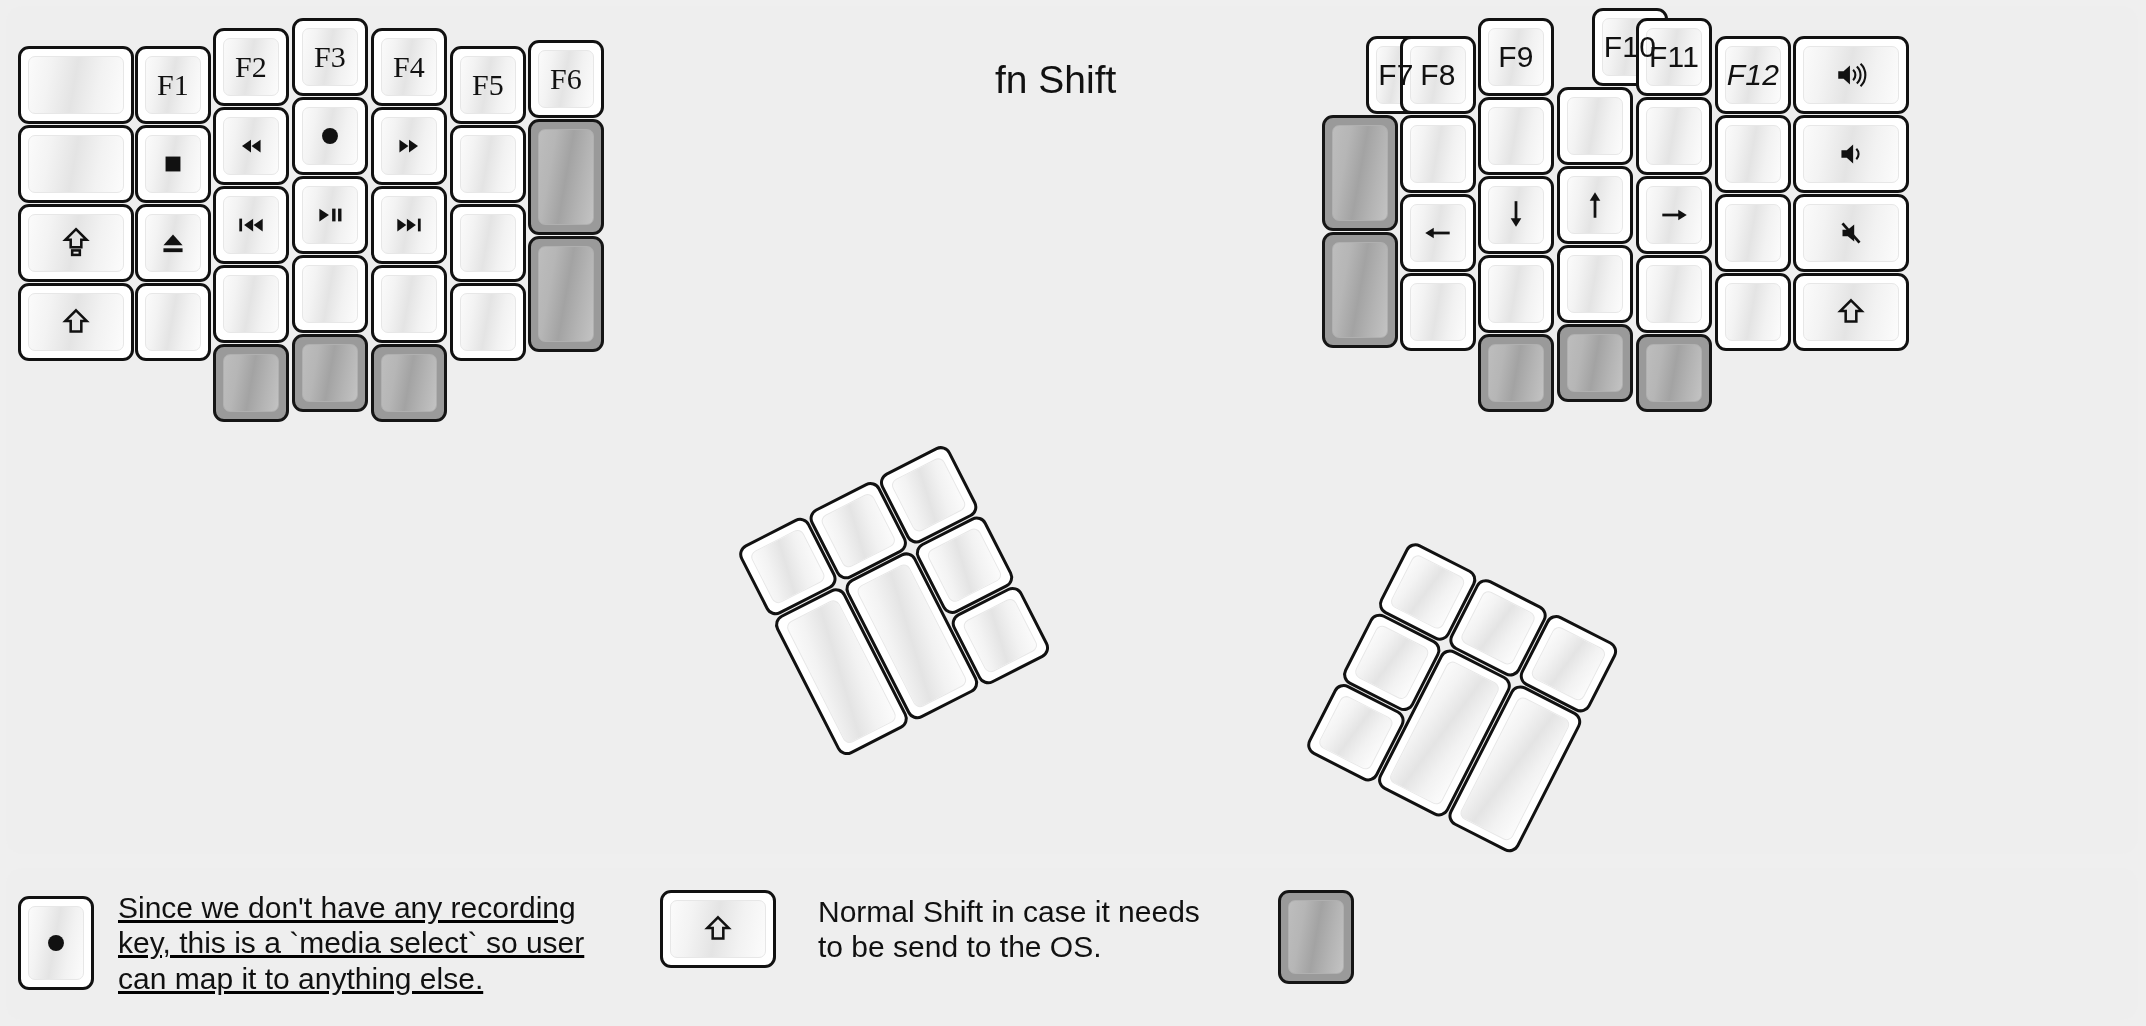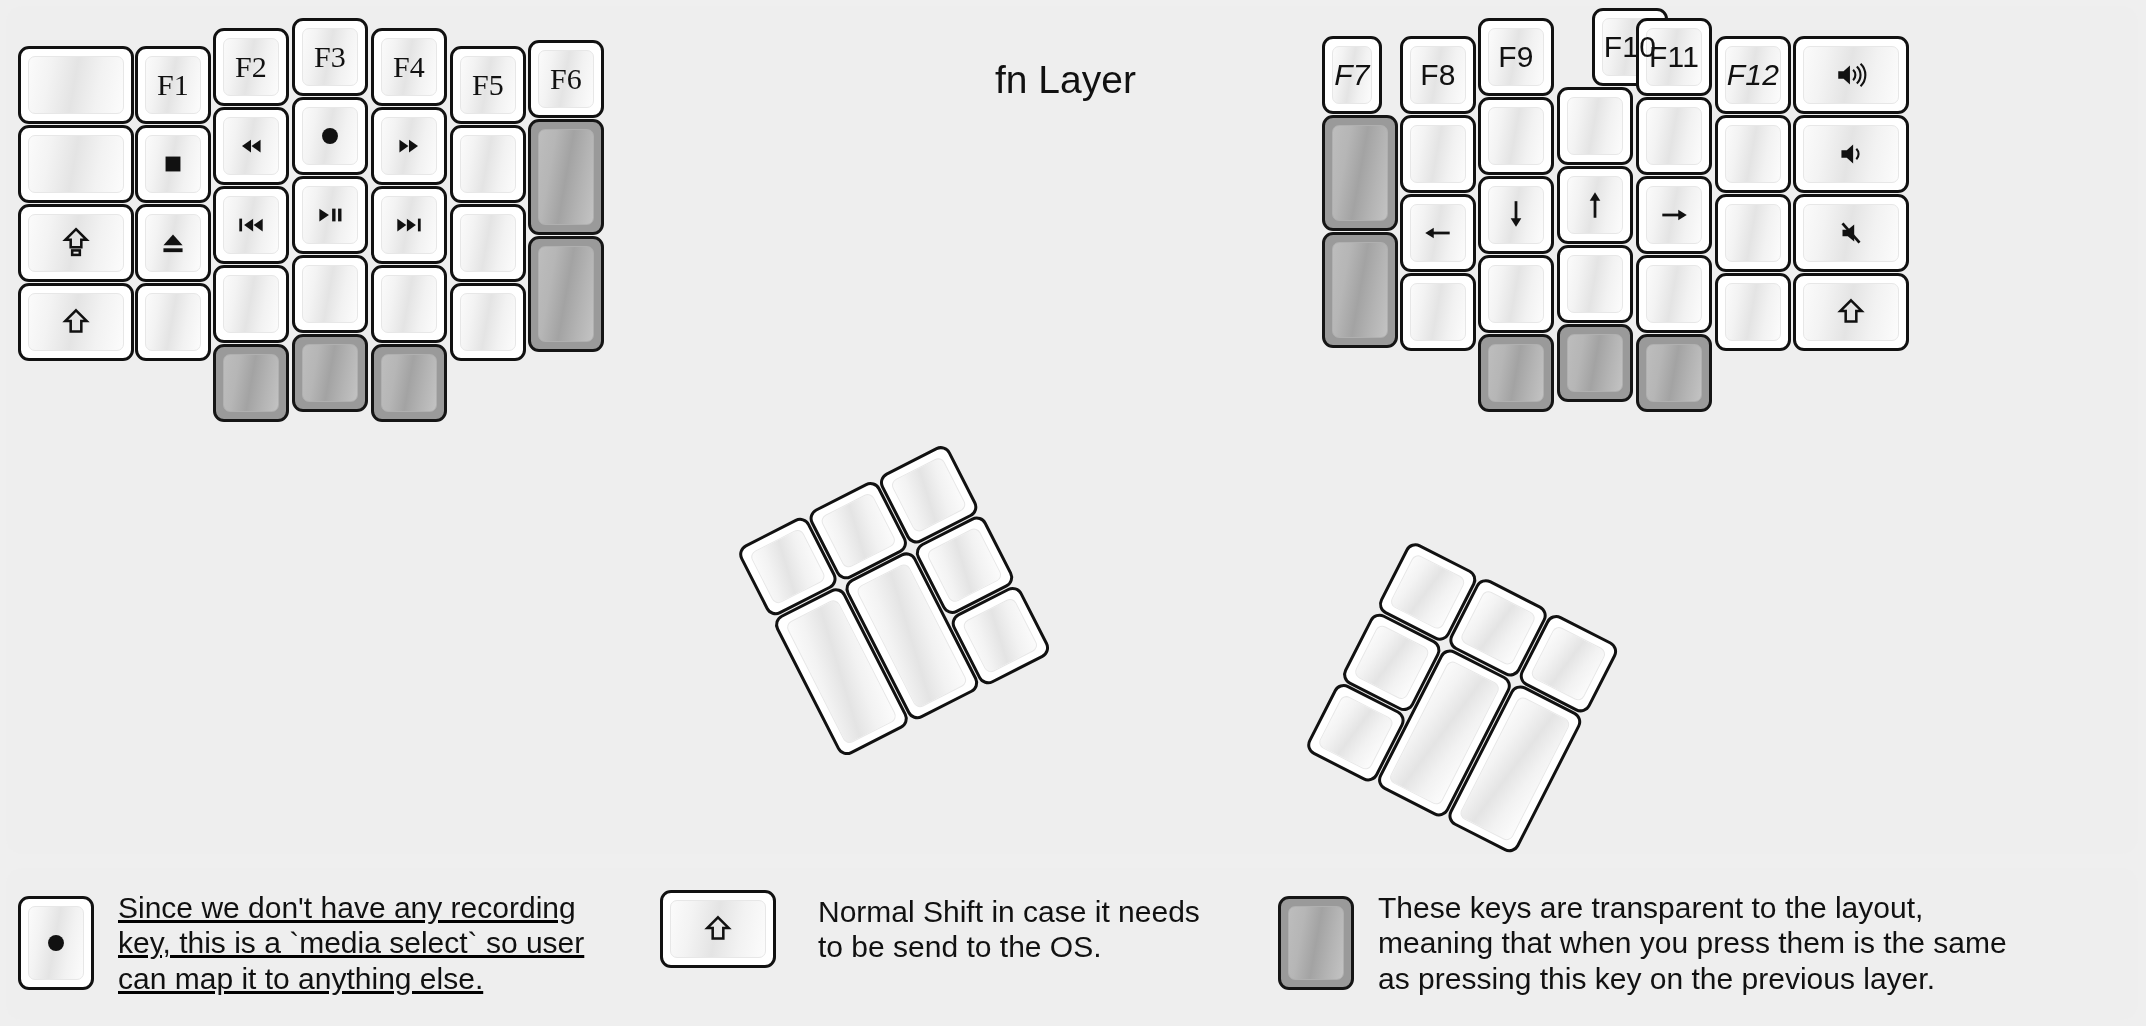--- a/index.html
+++ b/index.html
@@ -82,21 +82,21 @@
     font-size:30px;color:#111111;line-height:1.18;white-space:pre-line;
   }
   svg{display:block;}
 </style>
 </head>
 <body>
 
 <div id="stage">
   <div class="frame"></div>
 
-  <div class="title" style="left:995px;top:58px;">fn Layer</div>
+  <div class="title" style="left:995px;top:58px;">fn Shift</div>
 
   <div id="keys">
       <div style="position: absolute; left: 0px; top: 10px; width: 100%; height: 100%; font-family: Liberation Serif, serif;">
         <div class="key" style="left: 18px; top: 36px; width: 116px; height: 78px;">
           <div class="cap"></div>
         </div>
         <div class="key" style="left: 18px; top: 115px; width: 116px; height: 78px;">
           <div class="cap"></div>
         </div>
         <div class="key" style="left: 18px; top: 194px; width: 116px; height: 78px;">
@@ -267,21 +267,21 @@
           </div>
           <div class="key" style="left: 158px; top: 157px; width: 78px; height: 78px;">
             <div class="cap"></div>
           </div>
           <div class="key" style="left: 158px; top: 236px; width: 78px; height: 78px;">
             <div class="cap"></div>
           </div>
         </div>
       </div>
       <div style="position: absolute; left: 0px; top: 0px; width: 100%; height: 100%;">
-        <div class="key" style="left: 1322px; top: 36px; width: 60px; height: 78px; font-style: italic;">
+        <div class="key" style="left: 1366px; top: 36px; width: 60px; height: 78px;">
           <div class="cap"></div>
           <span class="lbl">F7</span>
         </div>
         <div class="key trans" style="left: 1322px; top: 115px; width: 76px; height: 116px;">
           <div class="cap"></div>
         </div>
         <div class="key trans" style="left: 1322px; top: 232px; width: 76px; height: 116px;">
           <div class="cap"></div>
         </div>
         <div class="key" style="left: 1400px; top: 36px; width: 76px; height: 78px;">
@@ -469,18 +469,15 @@
             </svg>
           </span>
         </div>
         <div class="legend-text" style="margin-left: 24px;">Normal Shift in case it needs
 to be send to the OS.</div>
       </div>
       <div class="legend-item" style="left: 1278px; top: 890px;">
         <div class="legend-key trans" style="width: 76px; height: 94px; flex: 0 0 auto;">
           <div class="cap"></div>
         </div>
-        <div class="legend-text" style="margin-left: 24px;">These keys are transparent to the layout,
-meaning that when you press them is the same
-as pressing this key on the previous layer.</div>
       </div>
     </div>
 </div>
 
 </body></html>

